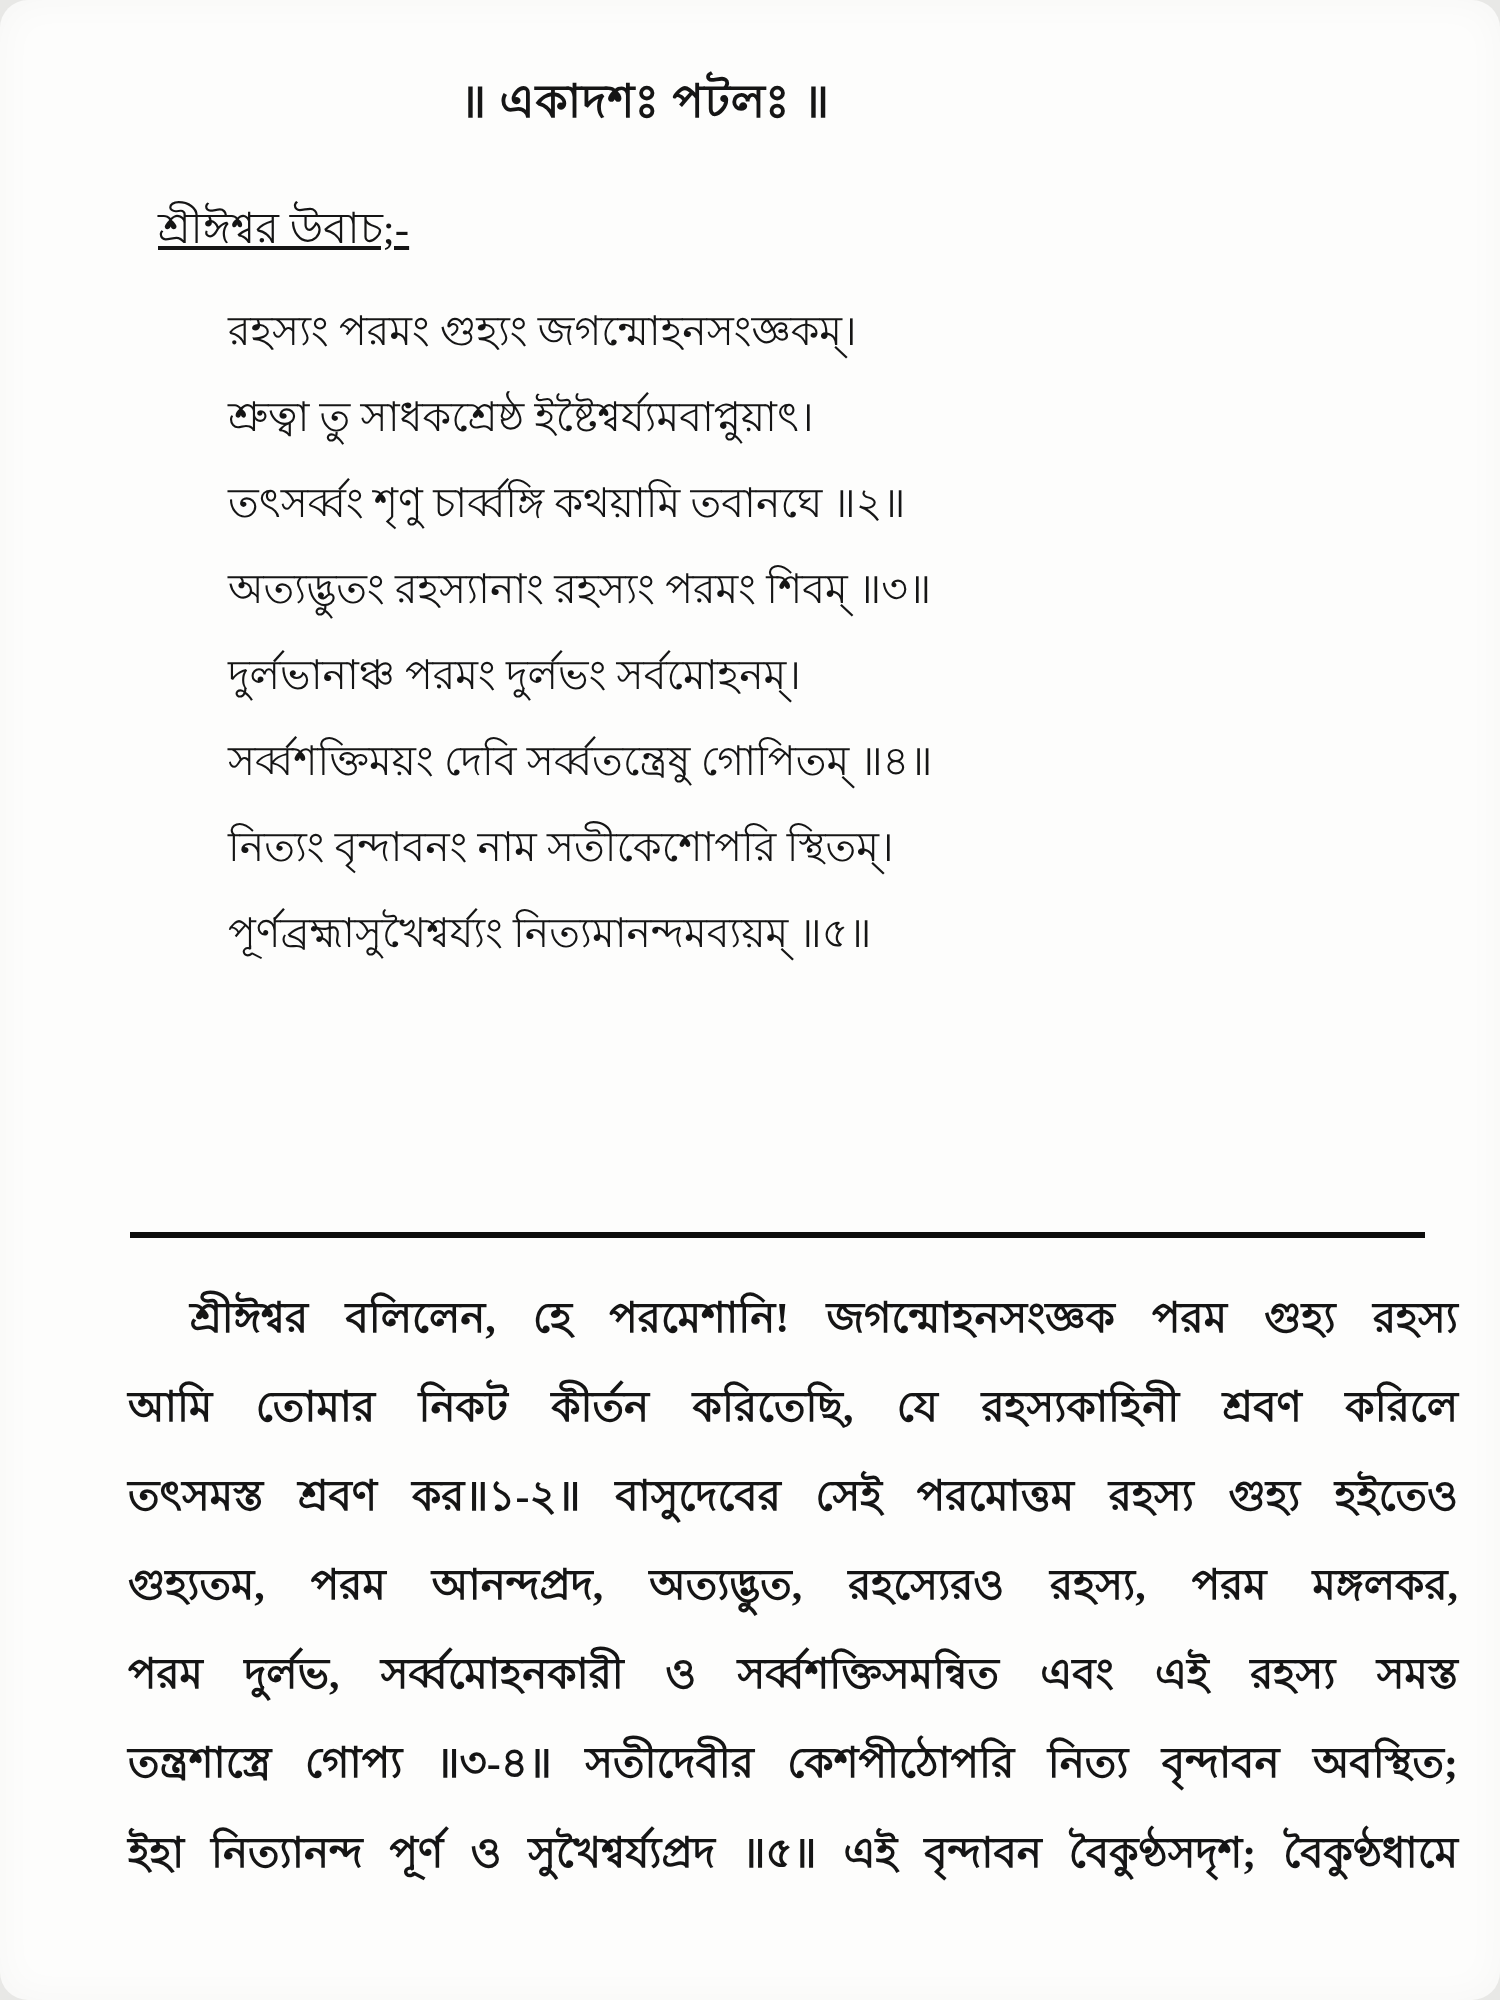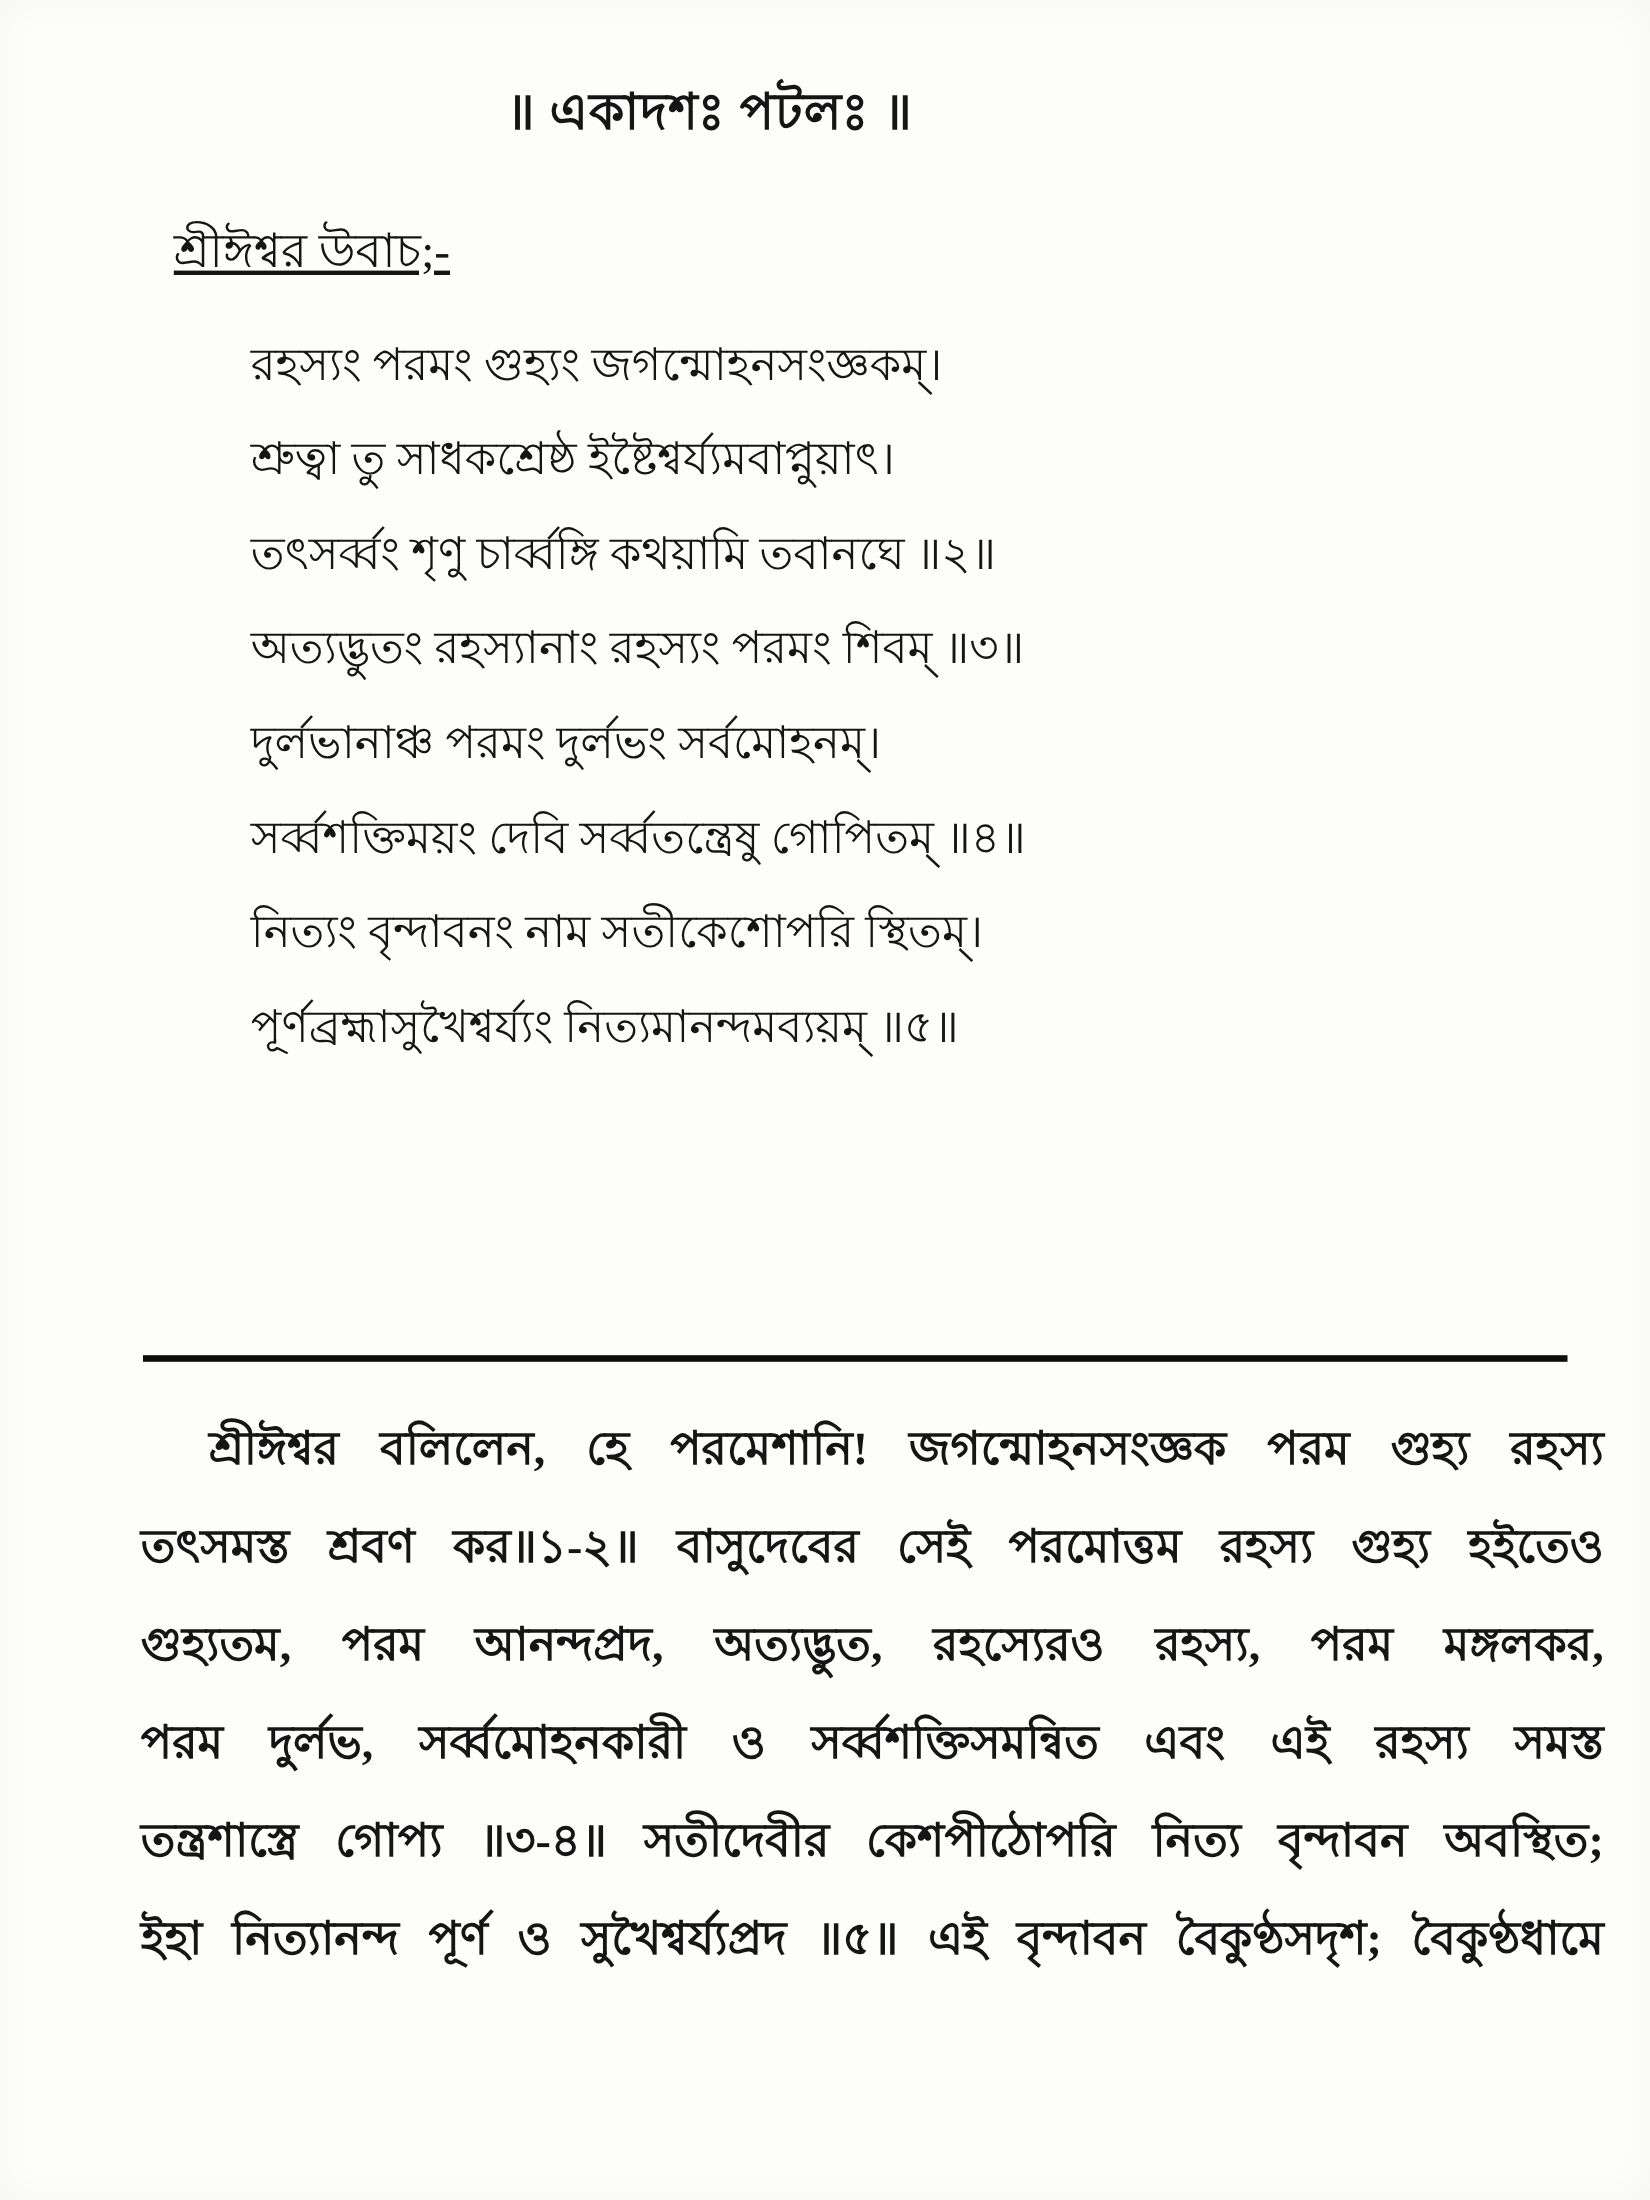--- a/index.html
+++ b/index.html
@@ -10,20 +10,21 @@
   .page {
     position: relative;
     width: 1500px;
     height: 2000px;
     margin: 0 auto;
     background: #fdfdfc;
     color: #151515;
     font-family: "Liberation Serif", "DejaVu Serif", serif;
     overflow: hidden;
     box-shadow: inset 0 0 40px rgba(0,0,0,0.03);
+    border-radius: 28px;
   }
   .chapter-title {
     position: absolute;
     top: 66px;
     left: 645px;
     transform: translateX(-50%);
     font-size: 46px;
     font-weight: bold;
     white-space: nowrap;
     letter-spacing: 1px;
@@ -90,20 +91,21 @@
     <div class="verse-line">দুর্লভানাঞ্চ পরমং দুর্লভং সর্বমোহনম্।</div>
     <div class="verse-line">সর্ব্বশক্তিময়ং দেবি সর্ব্বতন্ত্রেষু গোপিতম্ ॥৪॥</div>
     <div class="verse-line">নিত্যং বৃন্দাবনং নাম সতীকেশোপরি স্থিতম্।</div>
     <div class="verse-line">পূর্ণব্রহ্মাসুখৈশ্বর্য্যং নিত্যমানন্দমব্যয়ম্ ॥৫॥</div>
   </div>
 
   <div class="divider"></div>
 
   <div class="commentary-block">
     <div class="commentary-line first">শ্রীঈশ্বর বলিলেন, হে পরমেশানি! জগন্মোহনসংজ্ঞক পরম গুহ্য রহস্য</div>
+    <div class="commentary-line">আমি তোমার নিকট কীর্তন করিতেছি, যে রহস্যকাহিনী শ্রবণ করিলে</div>
     <div class="commentary-line">তৎসমস্ত শ্রবণ কর॥১-২॥ বাসুদেবের সেই পরমোত্তম রহস্য গুহ্য হইতেও</div>
     <div class="commentary-line">গুহ্যতম, পরম আনন্দপ্রদ, অত্যদ্ভুত, রহস্যেরও রহস্য, পরম মঙ্গলকর,</div>
     <div class="commentary-line">পরম দুর্লভ, সর্ব্বমোহনকারী ও সর্ব্বশক্তিসমন্বিত এবং এই রহস্য সমস্ত</div>
     <div class="commentary-line">তন্ত্রশাস্ত্রে গোপ্য ॥৩-৪॥ সতীদেবীর কেশপীঠোপরি নিত্য বৃন্দাবন অবস্থিত;</div>
     <div class="commentary-line">ইহা নিত্যানন্দ পূর্ণ ও সুখৈশ্বর্য্যপ্রদ ॥৫॥ এই বৃন্দাবন বৈকুণ্ঠসদৃশ; বৈকুণ্ঠধামে</div>
   </div>
 
 </div>
 
 </body></html>

